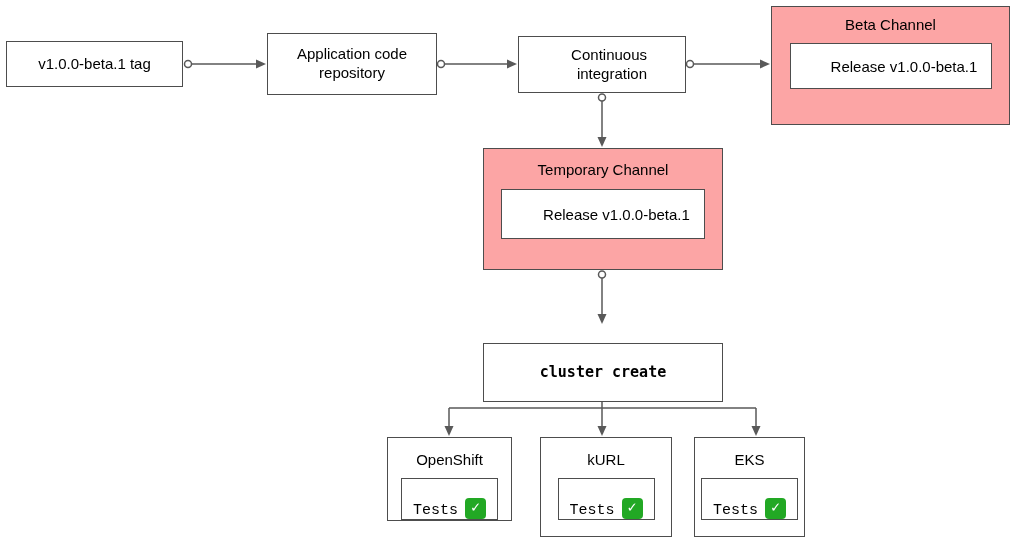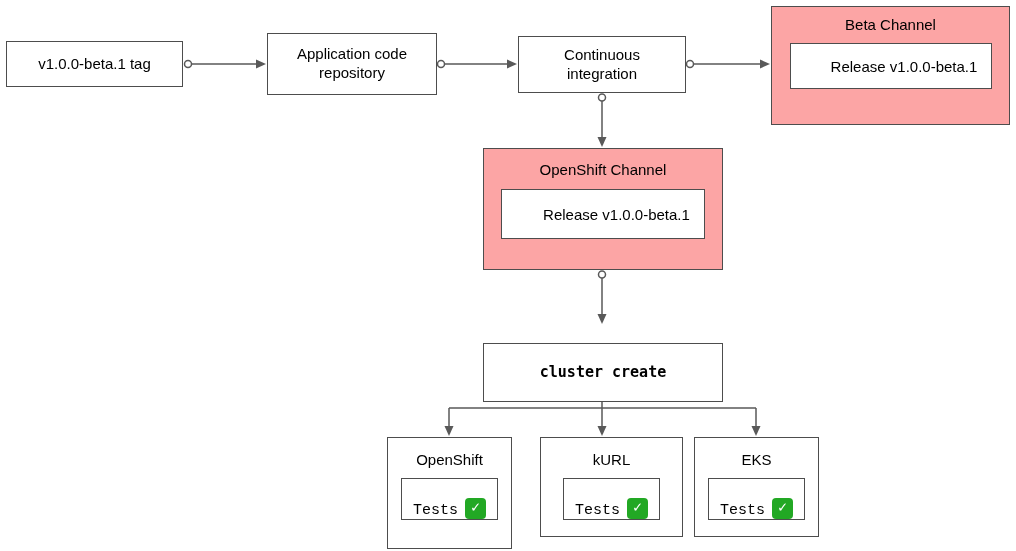--- a/index.html
+++ b/index.html
@@ -31,21 +31,21 @@
     border: 1.5px solid #4d4d4d;
     box-sizing: border-box;
     display: flex;
     align-items: center;
     justify-content: center;
     text-align: center;
     line-height: 1.25;
   }
   #node-tag     { left: 6px;   top: 41px;  width: 177px; height: 46px; }
   #node-repo    { left: 267px; top: 33px;  width: 170px; height: 62px; padding: 0 22px; }
-  #node-ci      { left: 518px; top: 36px;  width: 168px; height: 57px; padding: 0 38px; }
+  #node-ci      { left: 518px; top: 36px;  width: 168px; height: 57px; padding: 0 38px; text-align: right; }
   #node-cluster {
     left: 483px; top: 343px; width: 240px; height: 59px;
     font-family: "DejaVu Sans Mono", "Liberation Mono", monospace;
     font-weight: bold;
     font-size: 15px;
   }
   .container-node {
     position: absolute;
     background: #fca5a5;
     border: 1.5px solid #4d4d4d;
@@ -78,23 +78,23 @@
     background: #ffffff;
     border: 1.5px solid #4d4d4d;
     box-sizing: border-box;
     display: flex;
     flex-direction: column;
     align-items: center;
     justify-content: flex-start;
     padding-top: 13px;
     gap: 9px;
   }
-  #env-openshift { left: 387px; top: 437px; width: 125px; height: 112px; }
-  #env-kurl      { left: 540px; top: 437px; width: 143px; height: 100px; }
-  #env-eks       { left: 694px; top: 437px; width: 125px; height: 100px; }
+  #env-openshift { left: 387px; top: 437px; width: 125px; height: 84px; }
+  #env-kurl      { left: 540px; top: 437px; width: 132px; height: 100px; }
+  #env-eks       { left: 694px; top: 437px; width: 111px; height: 100px; }
   .tests-box {
     border: 1.5px solid #4d4d4d;
     box-sizing: border-box;
     width: 97px;
     height: 42px;
     display: flex;
     align-items: flex-end;
     justify-content: center;
     gap: 7px;
     font-family: Liberation Mono, monospace;
@@ -164,21 +164,21 @@
   </div>
 
   <div class="container-node" id="node-beta">
     <div class="container-title">Beta Channel</div>
     <div class="inner-box">
       <span>Release v1.0.0-beta.1</span>
     </div>
   </div>
 
   <div class="container-node" id="node-temp">
-    <div class="container-title">OpenShift Channel</div>
+    <div class="container-title">Temporary Channel</div>
     <div class="inner-box">
       <span>Release v1.0.0-beta.1</span>
     </div>
   </div>
 
   <div class="node" id="node-cluster">
     <span>cluster create</span>
   </div>
 
   <div class="env-node" id="env-openshift">

